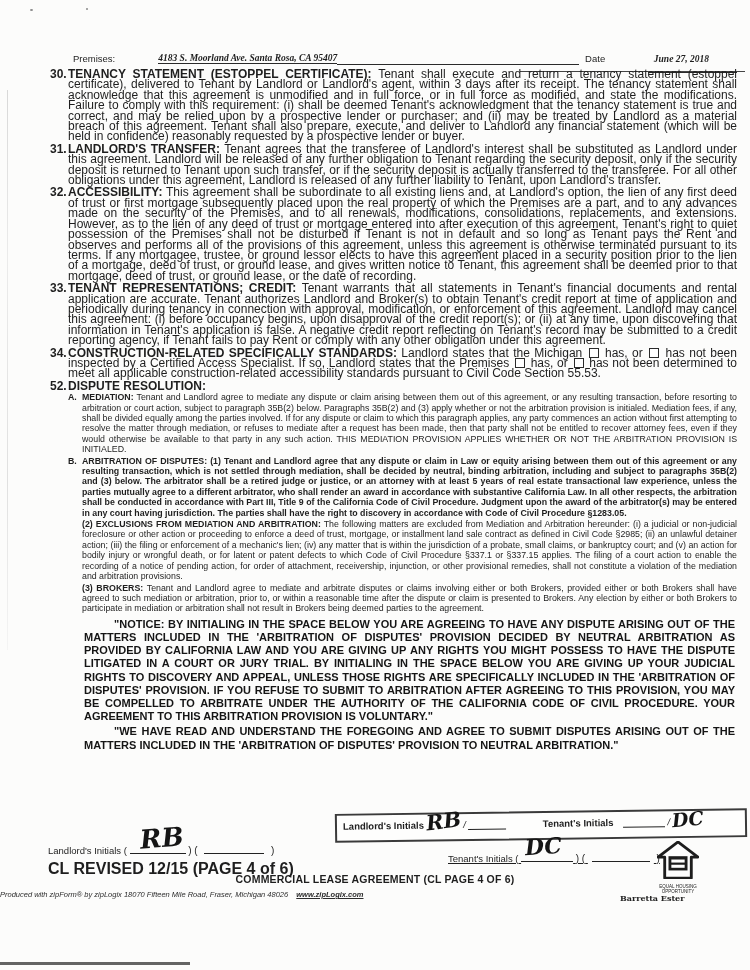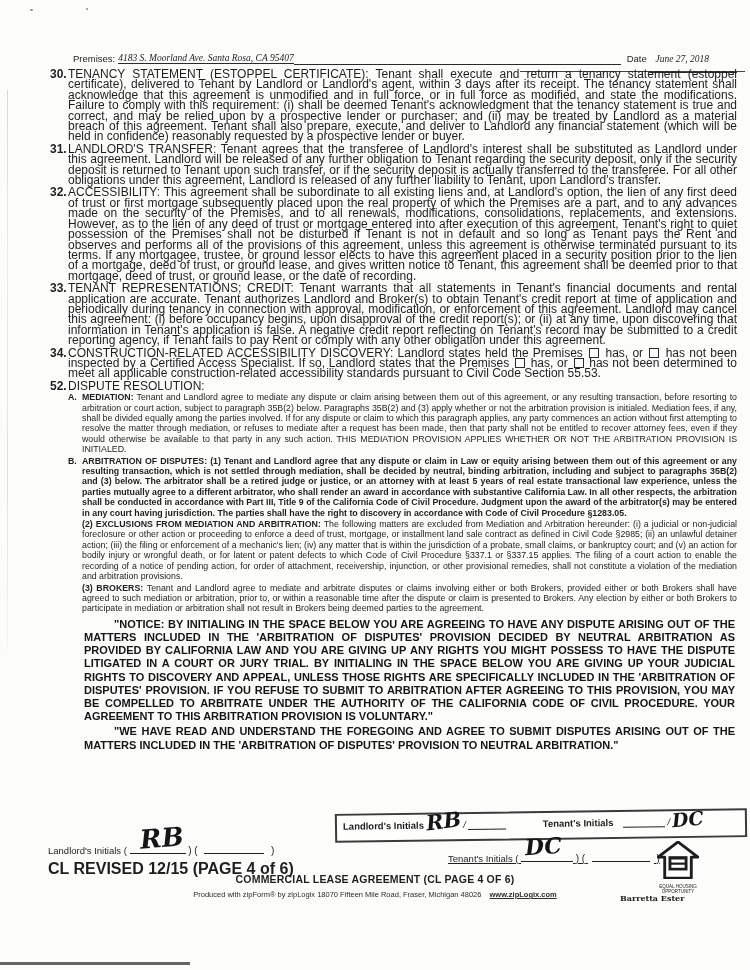--- a/index.html
+++ b/index.html
@@ -5,47 +5,47 @@
   html,body{margin:0;padding:0;background:#e8e8e8;}
   .page{
     position:relative; width:750px; height:970px; background:#fcfcfb;
     font-family:"Liberation Sans", sans-serif; color:#1e1e1e; overflow:hidden;
     margin:0 auto;
   }
   .doc{position:absolute; left:50px; right:13px; top:50px;}
   
   .hdr{display:flex; align-items:center; margin-left:23px; font-size:9.5px; height:17px;}
   .hdr .lbl{white-space:nowrap; padding-right:3px;}
-  .hw-form{font-family:"Liberation Serif", serif; font-style:italic; font-weight:normal;}
+  .hw-form{font-family:"Liberation Serif", serif; font-style:italic; font-weight:bold;margin-left:40px;}
   .u{border-bottom:1.2px solid #2a2a2a;}
   .fill{flex:1 1 auto; border-bottom:1.2px solid #2a2a2a; height:12px;}
   .datewrap{white-space:nowrap; padding-left:6px;}
   
   .sec{position:relative; padding-left:18px; margin-top:2px; font-size:12px; line-height:10.4px; text-align:justify;}
   .sec .num{position:absolute; left:0; top:0; font-weight:bold;}
-  .sec .ttl{font-weight:normal;}
+  .sec .ttl{font-weight:bold;}
   .sub{position:relative; padding-left:14px; margin-left:18px; margin-top:1px; font-size:8.8px; line-height:10.4px; text-align:justify;}
   .sub .ltr{position:absolute; left:0; top:0; font-weight:bold;}
   .sub .ttl{font-weight:bold;}
   .bold-body{font-weight:bold;}
   .cb{display:inline-block; width:8px; height:8px; border:1px solid #2a2a2a; vertical-align:-1px; margin:0 2px; background:#fff;}
   
   .notice{margin-left:34px; margin-right:2px; margin-top:4px; font-weight:bold; font-size:11px; line-height:13.2px; text-align:justify; text-indent:30px; color:#151515;}
   .notice2{margin-top:2px;}
   
   .inibox{position:absolute; left:335px; top:811px; width:408px; height:25px; border:2px solid #3a3a3a; transform:rotate(-0.8deg); background:rgba(255,255,255,.6); font-size:9.5px; font-weight:bold;}
   .inibox .row{position:absolute; left:6px; right:4px; top:5px; display:flex; align-items:flex-end;}
   .hw{font-family:"DejaVu Serif", serif; font-style:italic; font-weight:bold; color:#151515;}
   .blank{display:inline-block; border-bottom:1.1px solid #222; height:10px;}
   .sigline{position:absolute; font-size:9.5px; white-space:nowrap;}
   .paren{font-size:10px;}
   
   .rev{position:absolute; left:48px; top:860px; font-weight:bold; font-size:16px;}
   .doctitle{position:absolute; left:0; right:0; top:873px; text-align:center; font-weight:bold; font-size:10.5px; letter-spacing:.2px;}
-  .produced{position:absolute; left:0; right:0; top:890px; text-align:center; font-size:7.5px; color:#2c2c2c;}
+  .produced{position:absolute; left:0; right:0; top:890px; text-align:left; font-size:7.5px; color:#2c2c2c;font-style:italic;}
   .produced .site{text-decoration:underline; font-weight:bold; margin-left:6px;}
   .agent{position:absolute; left:620px; top:893px; font-size:8px; font-weight:bold; font-family:"DejaVu Serif", serif; color:#222;}
   .eho{position:absolute; left:654px; top:841px; width:48px; text-align:center;}
   .eho .caption{font-size:4.5px; line-height:5px; color:#222; margin-top:1px; white-space:pre-line;}
   
   .speck{position:absolute; background:#8a8a8a; border-radius:50%;}
   .edge-line{position:absolute; left:7px; top:90px; width:1px; height:560px; background:linear-gradient(#bbb, #ddd 30%, #c9c9c9 70%, #eee); opacity:.55;}
   .bottom-line{position:absolute; left:0; top:962px; width:190px; height:3px; background:#3d3d3d; opacity:.8;}
   .date-artifact{position:absolute; left:520px; top:71px; width:225px; height:1px; background:#444;}
 </style>
@@ -91,22 +91,22 @@
     </div>
 
     <div class="sec">
       <span class="num">33.</span>
       <span class="ttl">TENANT REPRESENTATIONS; CREDIT:</span>
       <span>Tenant warrants that all statements in Tenant's financial documents and rental application are accurate. Tenant authorizes Landlord and Broker(s) to obtain Tenant's credit report at time of application and periodically during tenancy in connection with approval, modification, or enforcement of this agreement. Landlord may cancel this agreement: (i) before occupancy begins, upon disapproval of the credit report(s); or (ii) at any time, upon discovering that information in Tenant's application is false. A negative credit report reflecting on Tenant's record may be submitted to a credit reporting agency, if Tenant fails to pay Rent or comply with any other obligation under this agreement.</span>
     </div>
 
     <div class="sec">
       <span class="num">34.</span>
-      <span class="ttl">CONSTRUCTION-RELATED ACCESSIBILITY DISCOVERY:</span>
-      <span>Landlord states held the Premises</span>
+      <span class="ttl">CONSTRUCTION-RELATED SPECIFICALLY STANDARDS:</span>
+      <span>Landlord states that the Michigan</span>
       <span class="cb"></span>
       <span>has, or</span>
       <span class="cb"></span>
       <span>has not been inspected by a Certified Access Specialist. If so, Landlord states that the Premises</span>
       <span class="cb"></span>
       <span>has, or</span>
       <span class="cb"></span>
       <span>has not been determined to meet all applicable construction-related accessibility standards pursuant to Civil Code Section 55.53.</span>
     </div>
 

